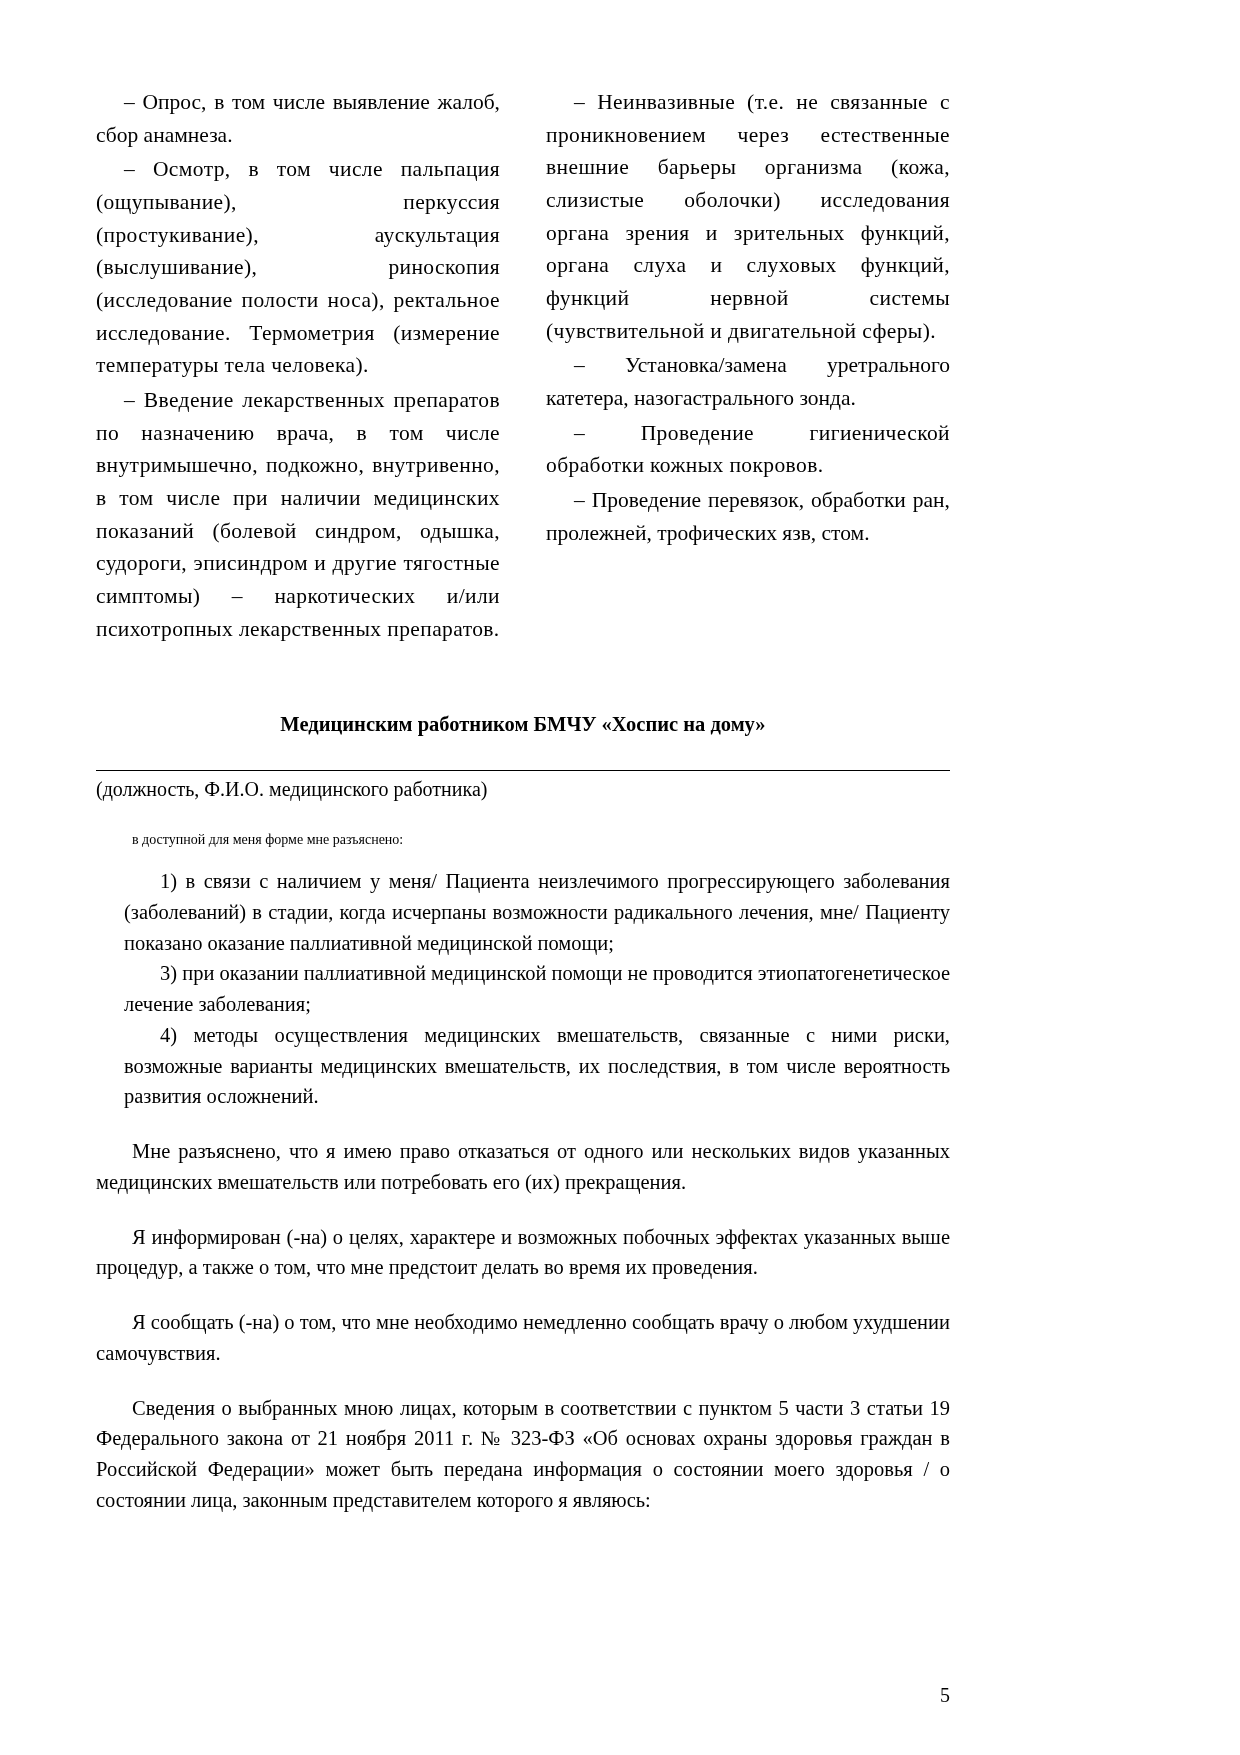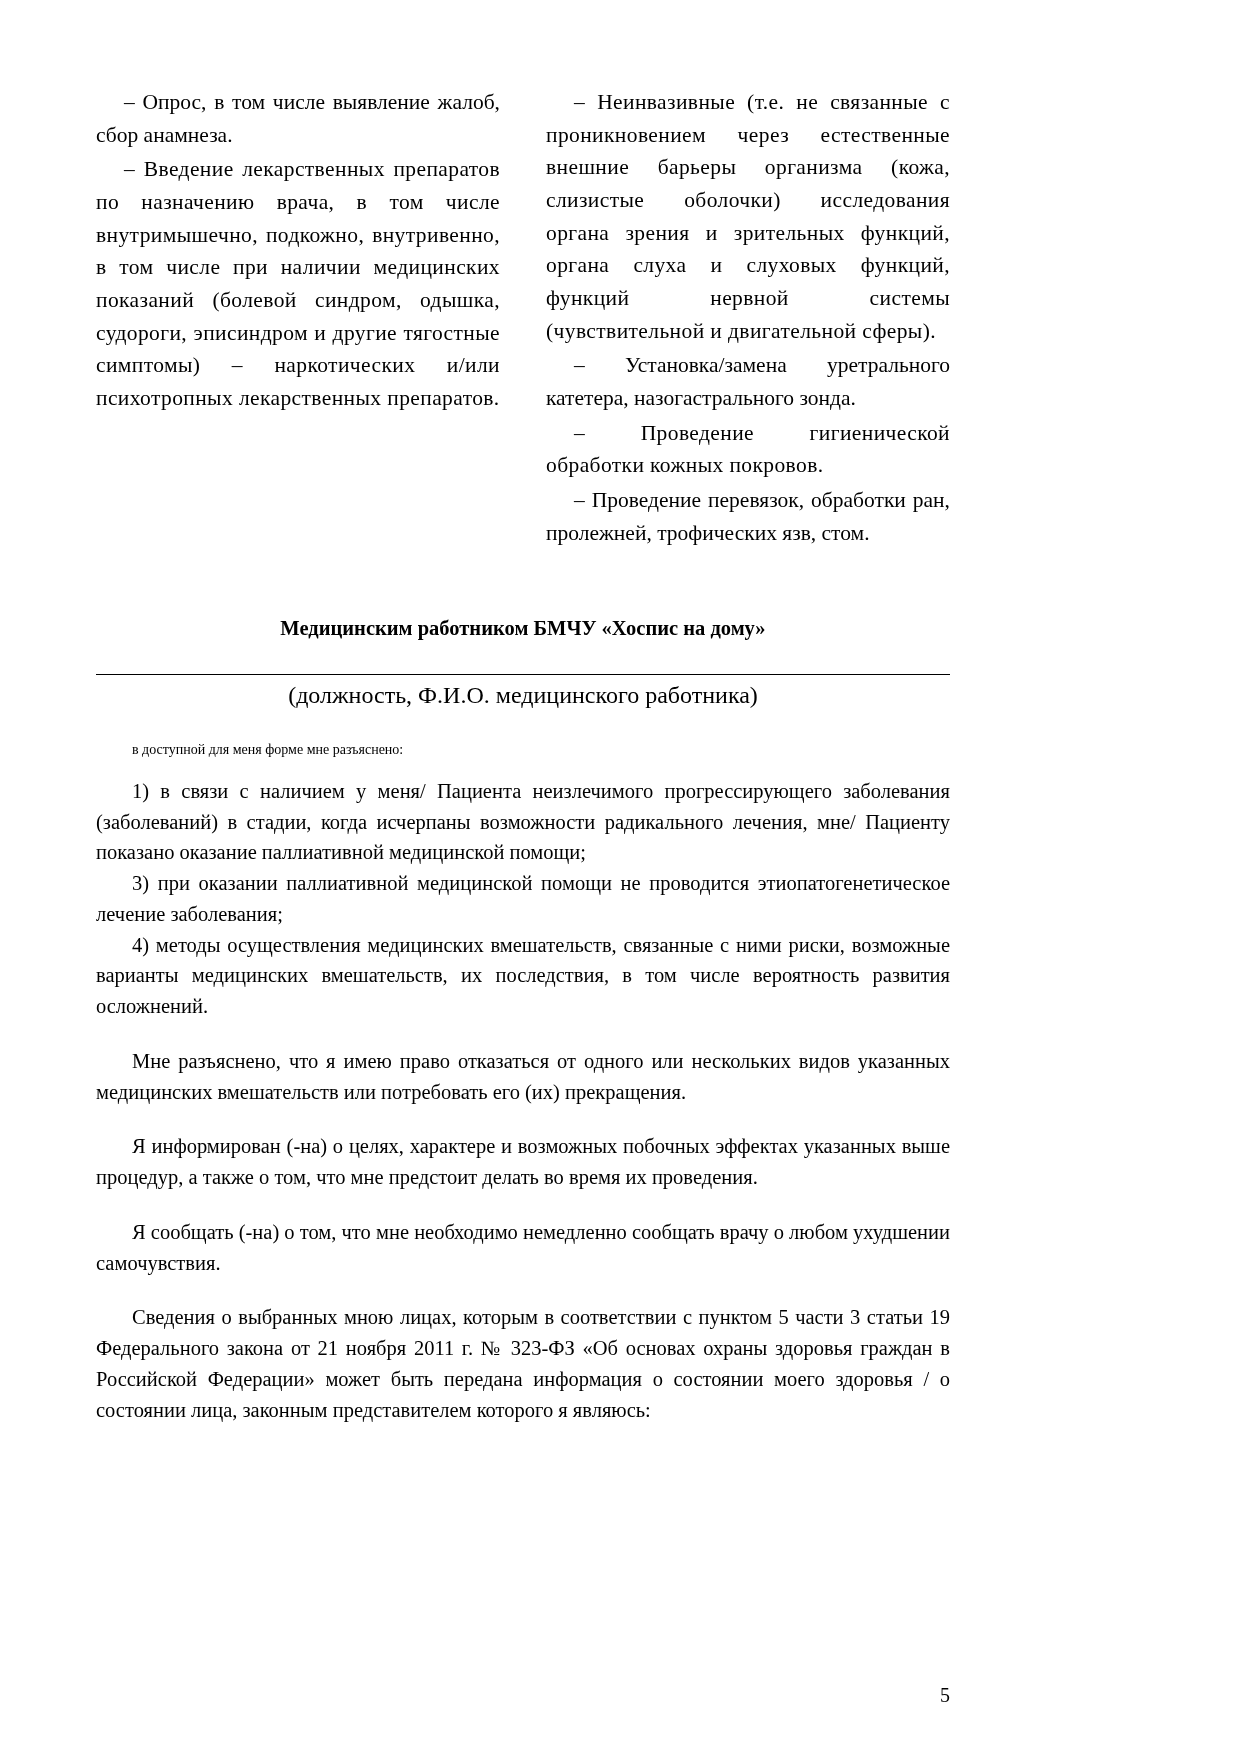--- a/index.html
+++ b/index.html
@@ -48,22 +48,21 @@
     line-height: 1.5;
     font-weight: bold;
   }
   .rule {
     border-bottom: 1px solid #000;
     width: 100%;
     margin: 30px 0 4px 0;
     height: 0;
   }
   .caption {
-    text-align: center;
-    font-size: 24px;
+    font-size: 20px;
     line-height: 1.4;
   }
   .intro {
     margin: 26px 0 0 0;
     font-size: 14px;
     text-indent: 36px;
     line-height: 1.5;
   }
   p.body {
     margin: 0;
@@ -71,36 +70,38 @@
     line-height: 1.5;
     text-align: justify;
     text-justify: inter-word;
     text-indent: 36px;
   }
   p.body.gap {
     margin-top: 24px;
   }
   .list-block {
     margin-top: 16px;
+    margin-left: 28px;
   }
   .page-number {
     position: absolute;
     right: 96px;
     bottom: 48px;
     font-size: 20px;
   }
 </style>
 </head>
 <body>
 
 <div class="page">
 
   <div class="two-col">
     <div class="col">
       <p class="bullet">– Опрос, в том числе выявление жалоб, сбор анамнеза.</p>
+      <p class="bullet wide">– Осмотр, в том числе пальпация (ощупывание), перкуссия (простукивание), аускультация (выслушивание), риноскопия (исследование полости носа), ректальное исследование. Термометрия (измерение температуры тела человека).</p>
       <p class="bullet wide">– Введение лекарственных препаратов по назначению врача, в том числе внутримышечно, подкожно, внутривенно, в том числе при наличии медицинских показаний (болевой синдром, одышка, судороги, эписиндром и другие тягостные симптомы) – наркотических и/или психотропных лекарственных препаратов.</p>
     </div>
     <div class="col">
       <p class="bullet wide">– Неинвазивные (т.е. не связанные с проникновением через естественные внешние барьеры организма (кожа, слизистые оболочки) исследования органа зрения и зрительных функций, органа слуха и слуховых функций, функций нервной системы (чувствительной и двигательной сферы).</p>
       <p class="bullet">– Установка/замена уретрального катетера, назогастрального зонда.</p>
       <p class="bullet wide">– Проведение гигиенической обработки кожных покровов.</p>
       <p class="bullet">– Проведение перевязок, обработки ран, пролежней, трофических язв, стом.</p>
     </div>
   </div>
 

